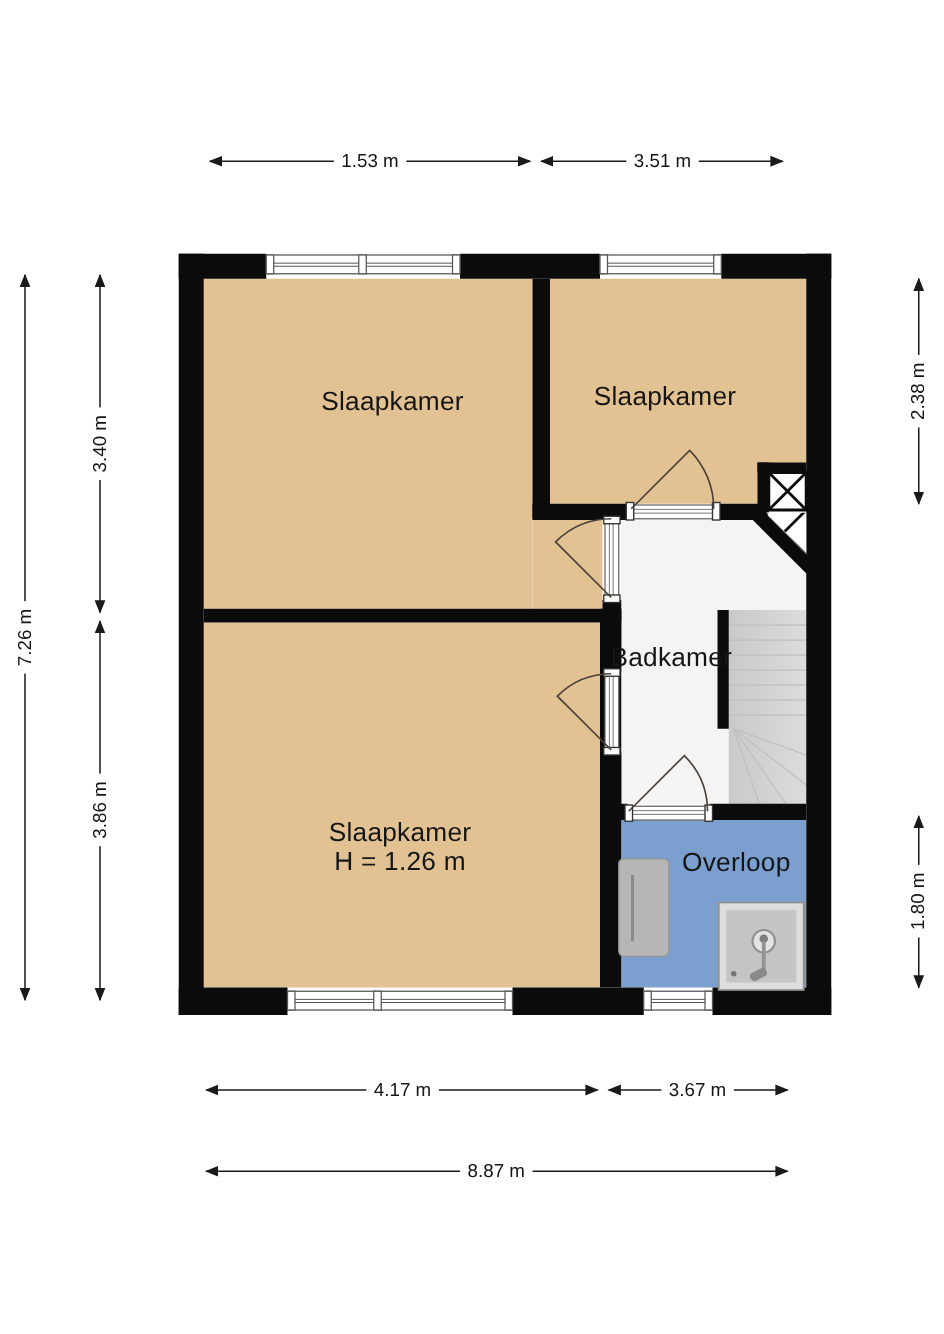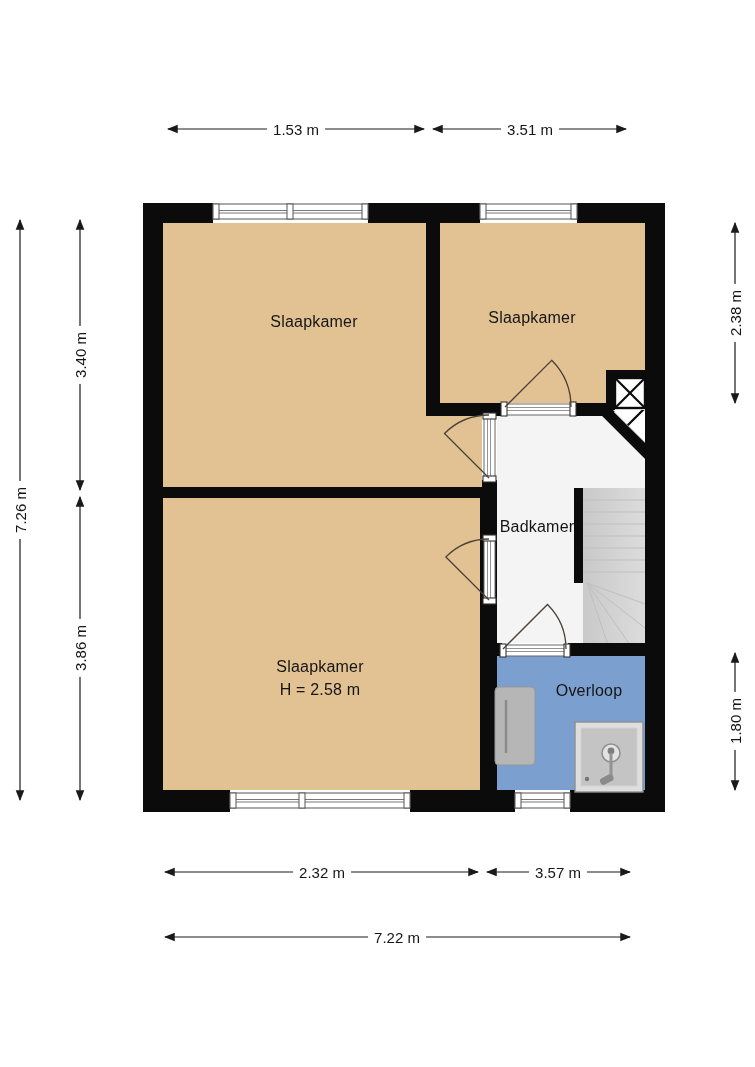--- a/index.html
+++ b/index.html
@@ -3,21 +3,21 @@
 <meta charset="utf-8">
 <style>
   html,body{margin:0;padding:0;background:#ffffff;}
   #canvas{
     position:relative;width:755px;height:1067px;background:#ffffff;
     font-family:"Liberation Sans", sans-serif;overflow:hidden;
   }
   #plan-svg{position:absolute;left:0;top:0;z-index:1;}
   .lbl{
     position:absolute;z-index:2;transform:translate(-50%,-50%);
-    font-size:16px;color:#151515;white-space:nowrap;letter-spacing:.2px;
+    font-size:21px;color:#151515;white-space:nowrap;letter-spacing:.2px;
   }
   .dim{
     position:absolute;z-index:2;transform:translate(-50%,-50%);
     font-size:15px;color:#151515;background:#ffffff;padding:0 6px;white-space:nowrap;
   }
   .dim.v{transform:translate(-50%,-50%) rotate(-90deg);}
 </style>
 </head>
 <body>
 
@@ -200,28 +200,28 @@
     <line x1="735" y1="653" x2="735" y2="790"></line>
     <line x1="165" y1="872" x2="478" y2="872"></line>
     <line x1="487" y1="872" x2="630" y2="872"></line>
     <line x1="165" y1="937" x2="630" y2="937"></line>
   </g>
 </svg>
 
   <div class="lbl" style="left:314px;top:322px">Slaapkamer</div>
   <div class="lbl" style="left:532px;top:318px">Slaapkamer</div>
   <div class="lbl" style="left:320px;top:667px">Slaapkamer</div>
-  <div class="lbl" style="left:320px;top:690px">H = 2.58 m</div>
+  <div class="lbl" style="left:320px;top:690px">H = 1.26 m</div>
   <div class="lbl" style="left:537px;top:527px">Badkamer</div>
   <div class="lbl" style="left:589px;top:691px">Overloop</div>
 
   <div class="dim" style="left:296px;top:129px">1.53 m</div>
   <div class="dim" style="left:530px;top:129px">3.51 m</div>
   <div class="dim v" style="left:20px;top:510px">7.26 m</div>
   <div class="dim v" style="left:80px;top:355px">3.40 m</div>
   <div class="dim v" style="left:80px;top:648px">3.86 m</div>
   <div class="dim v" style="left:735px;top:313px">2.38 m</div>
   <div class="dim v" style="left:735px;top:721px">1.80 m</div>
-  <div class="dim" style="left:322px;top:872px">2.32 m</div>
-  <div class="dim" style="left:558px;top:872px">3.57 m</div>
-  <div class="dim" style="left:397px;top:937px">7.22 m</div>
+  <div class="dim" style="left:322px;top:872px">4.17 m</div>
+  <div class="dim" style="left:558px;top:872px">3.67 m</div>
+  <div class="dim" style="left:397px;top:937px">8.87 m</div>
 
 </div>
 
 </body></html>

